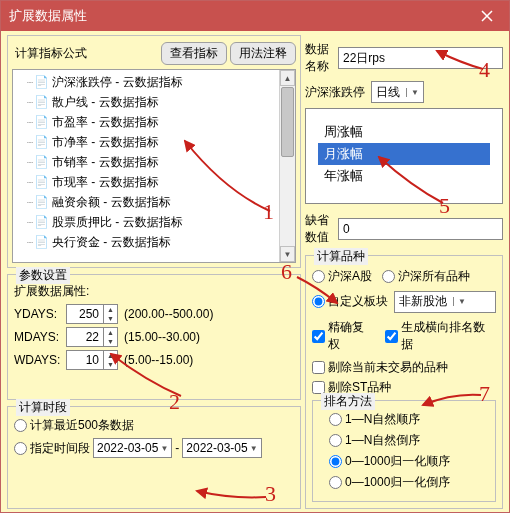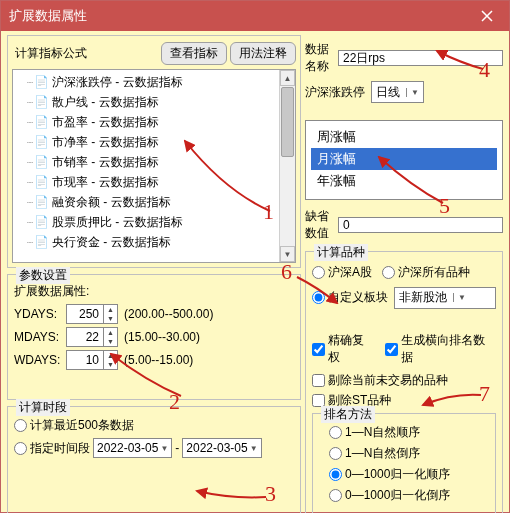--- a/index.html
+++ b/index.html
@@ -29,24 +29,24 @@
   .param-row .lbl { width: 46px; }
   .spin { display:flex; align-items:center; border:1px solid #888; background:#fff; height:20px; }
   .spin input { border:none; width:36px; text-align:right; padding:0 4px; font-size:12px; height:18px; outline:none; background:#fff; }
   .spin .arrows { width:14px; border-left:1px solid #888; display:flex; flex-direction:column; height:18px; }
   .spin .arrows div { flex:1; font-size:7px; text-align:center; line-height:9px; color:#444; cursor:pointer; }
   .radios label { display:flex; align-items:center; margin:4px 0; gap:3px; font-size:12px; }
   .radios input { margin:0; }
   .date-in { border:1px solid #888; background:#fff; padding:1px 3px; font-size:12px; height:20px; display:inline-flex; align-items:center; gap:2px; }
   .date-in .dd { font-size:8px; color:#555; }
   .row { display:flex; align-items:center; gap:6px; margin:3px 0; }
-  .tinput { border:1px solid #888; background:#fff; padding:2px 4px; font-size:12px; height:16px; flex:1; }
+  .tinput { border:1px solid #888; background:#fff; padding:2px 4px; font-size:12px; height:22px; flex:1; }
   .sel { border:1px solid #888; background:#fff; height:22px; display:inline-flex; align-items:center; padding:0 4px; gap:6px; }
   .sel .dd { border-left:1px solid #888; padding-left:4px; font-size:8px; color:#555; }
-  .listbox { border:1px solid #888; background:#fff; height:80px; font-size:13px; padding:5px; margin-top:14px; }
+  .listbox { border:1px solid #888; background:#fff; height:96px; font-size:13px; padding:12px; margin-top:2px; }
   .listbox div { padding:2px 6px; }
   .listbox .selrow { background:#3671cf; color:#fff; }
   .chk-row { display:flex; align-items:center; gap:3px; margin:3px 0; font-size:12px; }
   .chk-row input { margin:0; }
   .annot { position:absolute; color:#c8211b; font-size:22px; font-family: "Segoe Script", "Comic Sans MS", cursive; pointer-events:none; font-weight: normal; }
   .arrow { position:absolute; pointer-events:none; }
 </style>
 </head>
 <body>
 
@@ -226,21 +226,21 @@
         <div class="radios" style="display:flex; align-items:center; gap:6px;">
           <label>
               <input type="radio" name="cp" checked="" style="">
               <span>自定义板块</span>
             </label>
           <span class="sel" style="flex:1;">
               <span>非新股池</span>
               <span class="dd">▼</span>
             </span>
         </div>
-        <div style="display:flex; gap:10px; margin-top:19px;">
+        <div style="display:flex; gap:10px; margin-top:2px;">
           <label class="chk-row">
               <input type="checkbox" checked="" style="">
               <span>精确复权</span>
             </label>
           <label class="chk-row">
               <input type="checkbox" checked="" style="">
               <span>生成横向排名数据</span>
             </label>
         </div>
         <label class="chk-row">

